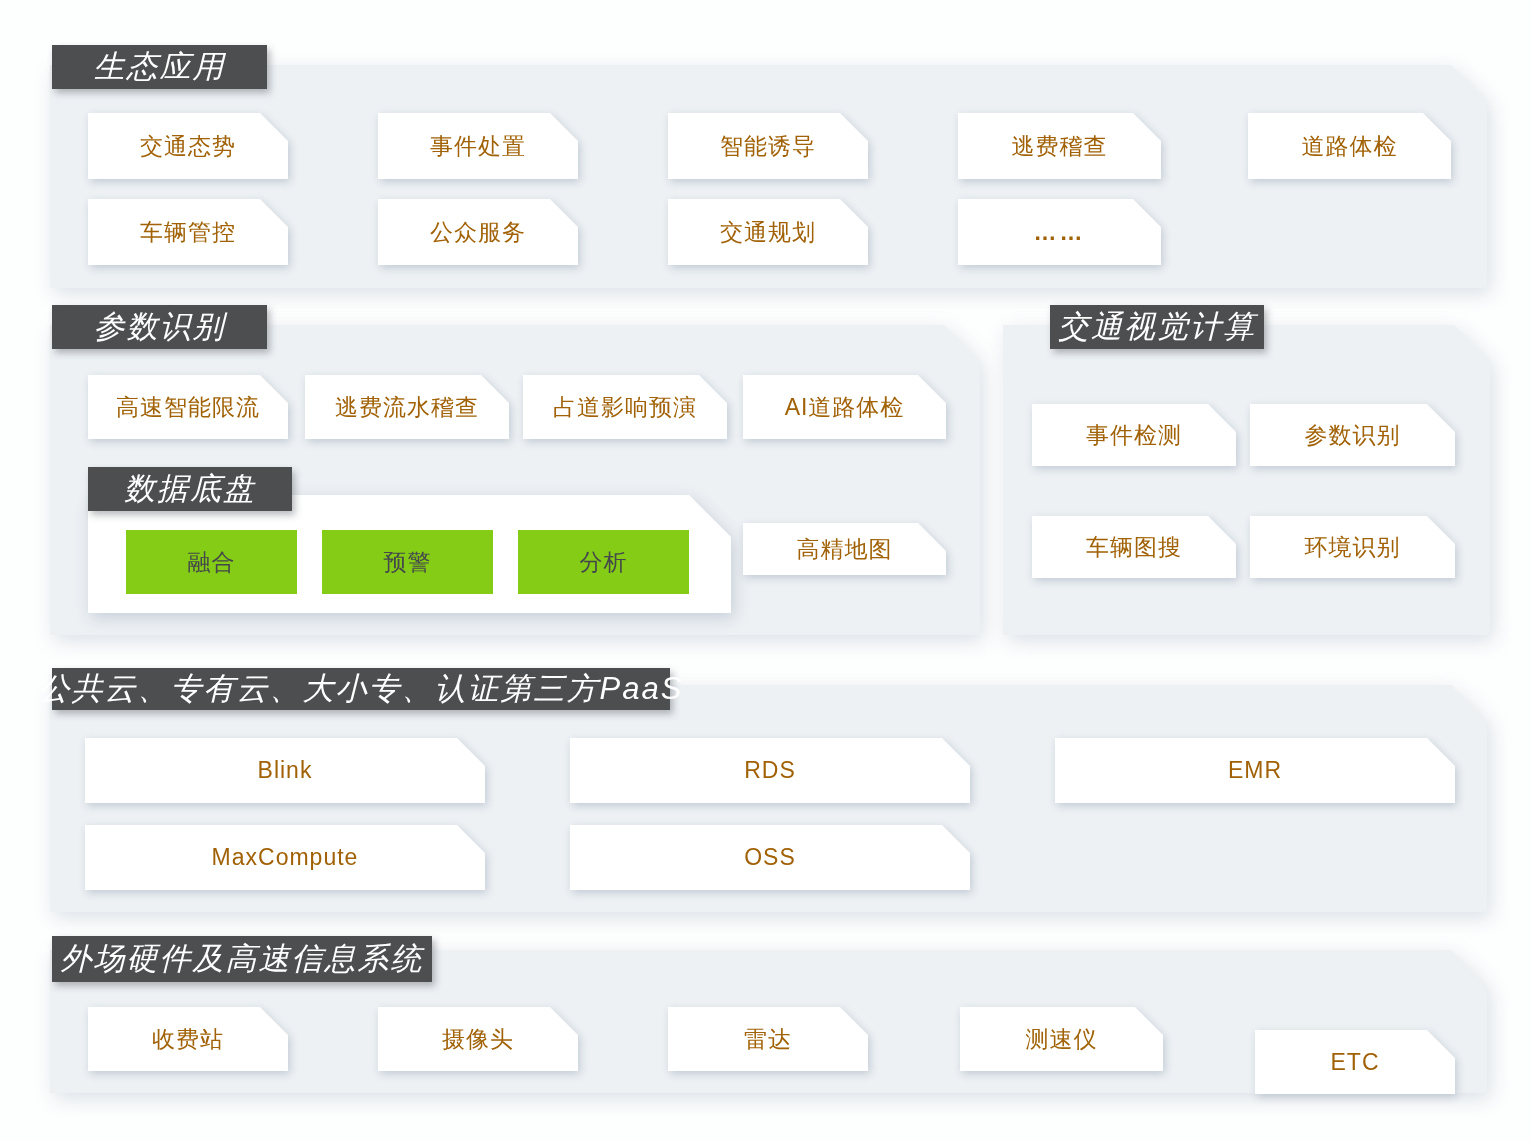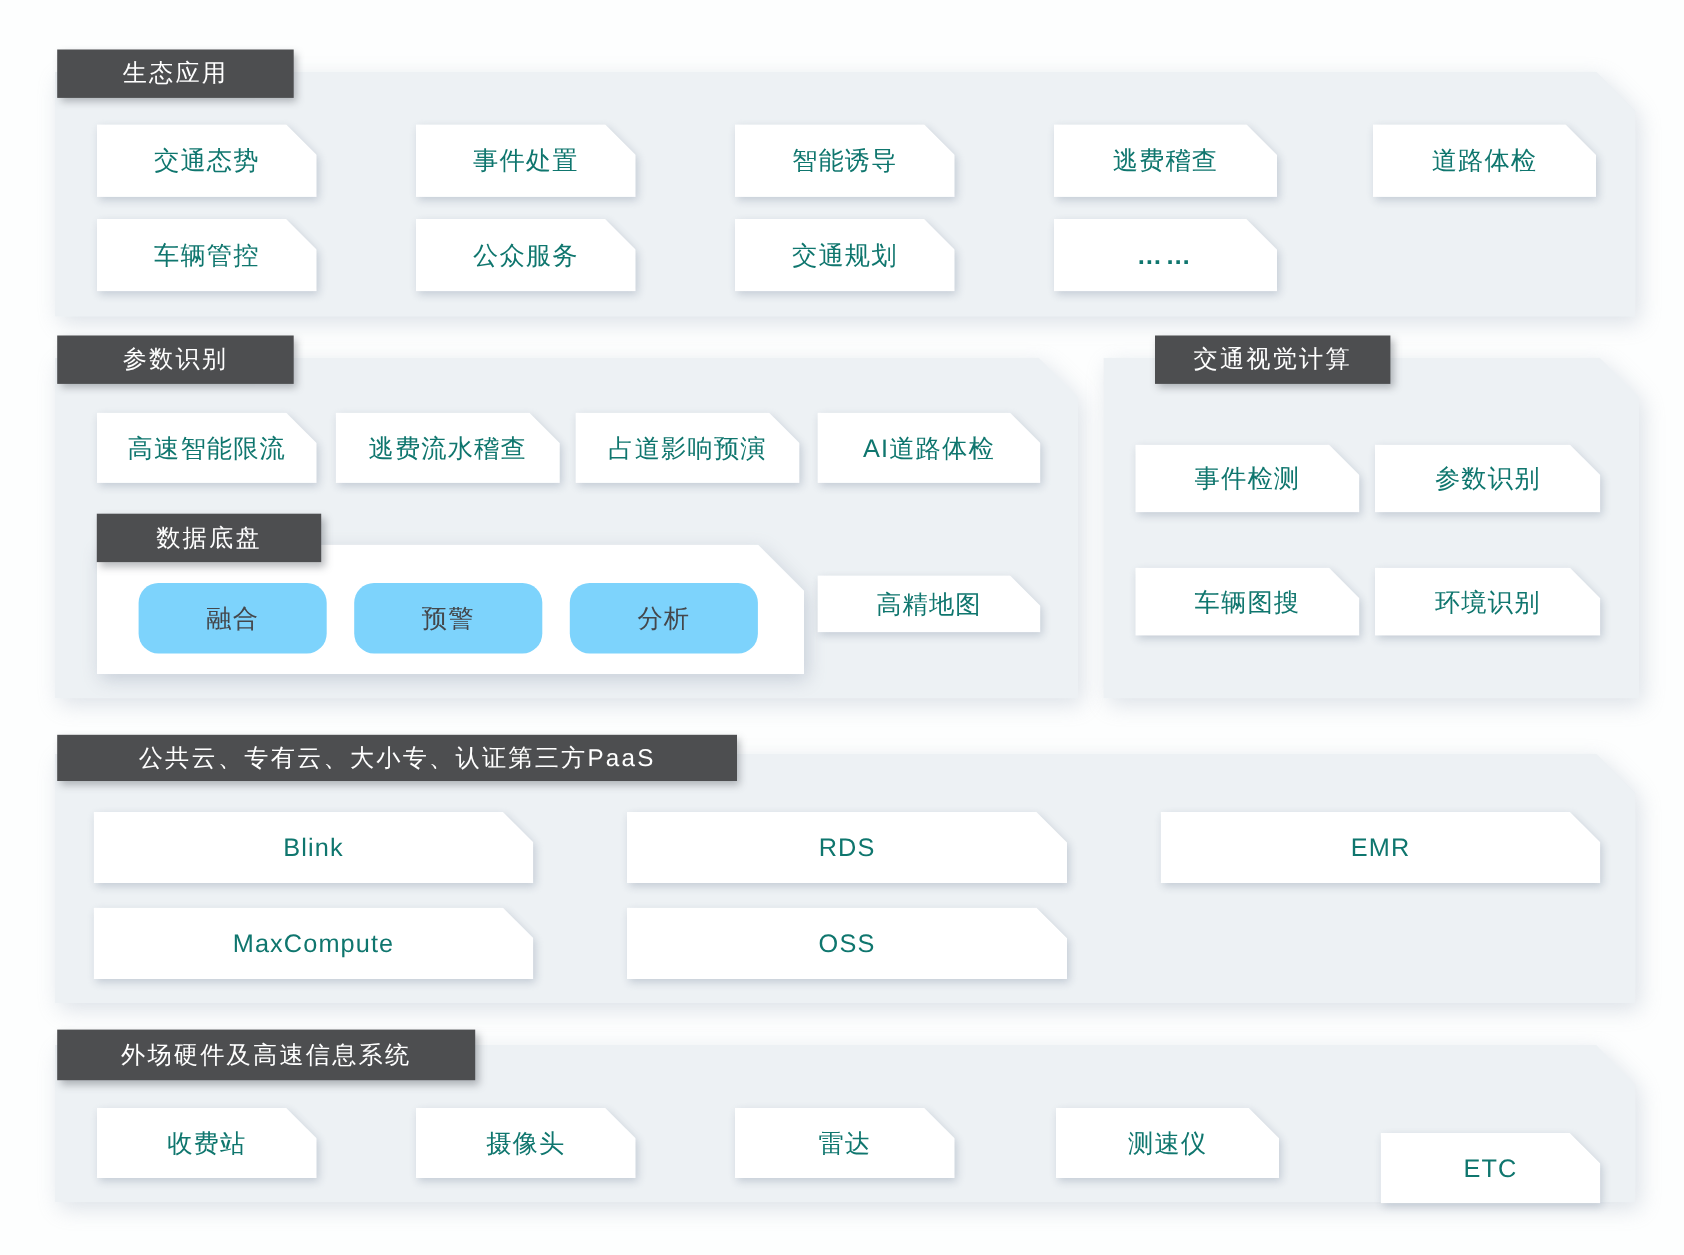--- a/index.html
+++ b/index.html
@@ -13,30 +13,30 @@
     clip-path:polygon(0 0,calc(100% - 36px) 0,100% 36px,100% 100%,0 100%);}
   
   .subpanel-w{position:absolute;filter:drop-shadow(3px 5px 8px rgba(148,160,178,.42));z-index:2;}
   .subpanel{width:100%;height:100%;background:#ffffff;
     clip-path:polygon(0 0,calc(100% - 42px) 0,100% 42px,100% 100%,0 100%);}
   
   .card-w{position:absolute;filter:drop-shadow(2px 3px 4px rgba(148,160,178,.48));z-index:3;}
   .card{width:100%;height:100%;background:#ffffff;
     clip-path:polygon(0 0,calc(100% - 28px) 0,100% 28px,100% 100%,0 100%);
     display:flex;align-items:center;justify-content:center;
-    font-size:23px;color:#0f766e;letter-spacing:1px;white-space:nowrap;}
+    font-size:23px;color:#a16207;letter-spacing:1px;white-space:nowrap;}
   .card.ellip{font-weight:700;letter-spacing:3px;}
   
   .tag{position:absolute;background:#4d4e50;color:#ffffff;z-index:4;
     display:flex;align-items:center;justify-content:center;
-    font-size:22px;letter-spacing:2px;box-shadow:3px 4px 7px rgba(70,75,85,.38);white-space:nowrap;}
+    font-size:31px;letter-spacing:2px;box-shadow:3px 4px 7px rgba(70,75,85,.38);white-space:nowrap;font-style:italic;}
   
-  .chip{position:absolute;background:#7dd3fc;z-index:3;
+  .chip{position:absolute;background:#84cc16;z-index:3;
     display:flex;align-items:center;justify-content:center;
-    font-size:23px;color:#44474b;letter-spacing:1px;border-radius:18px;}
+    font-size:23px;color:#44474b;letter-spacing:1px;}
 </style>
 </head>
 <body>
 
 <div class="canvas">
 
   <div class="panel-w" style="left:50px;top:65px;width:1437px;height:223px">
       <div class="panel"></div>
     </div>
   <div class="tag" style="left:52px;top:45px;width:215px;height:44px">

